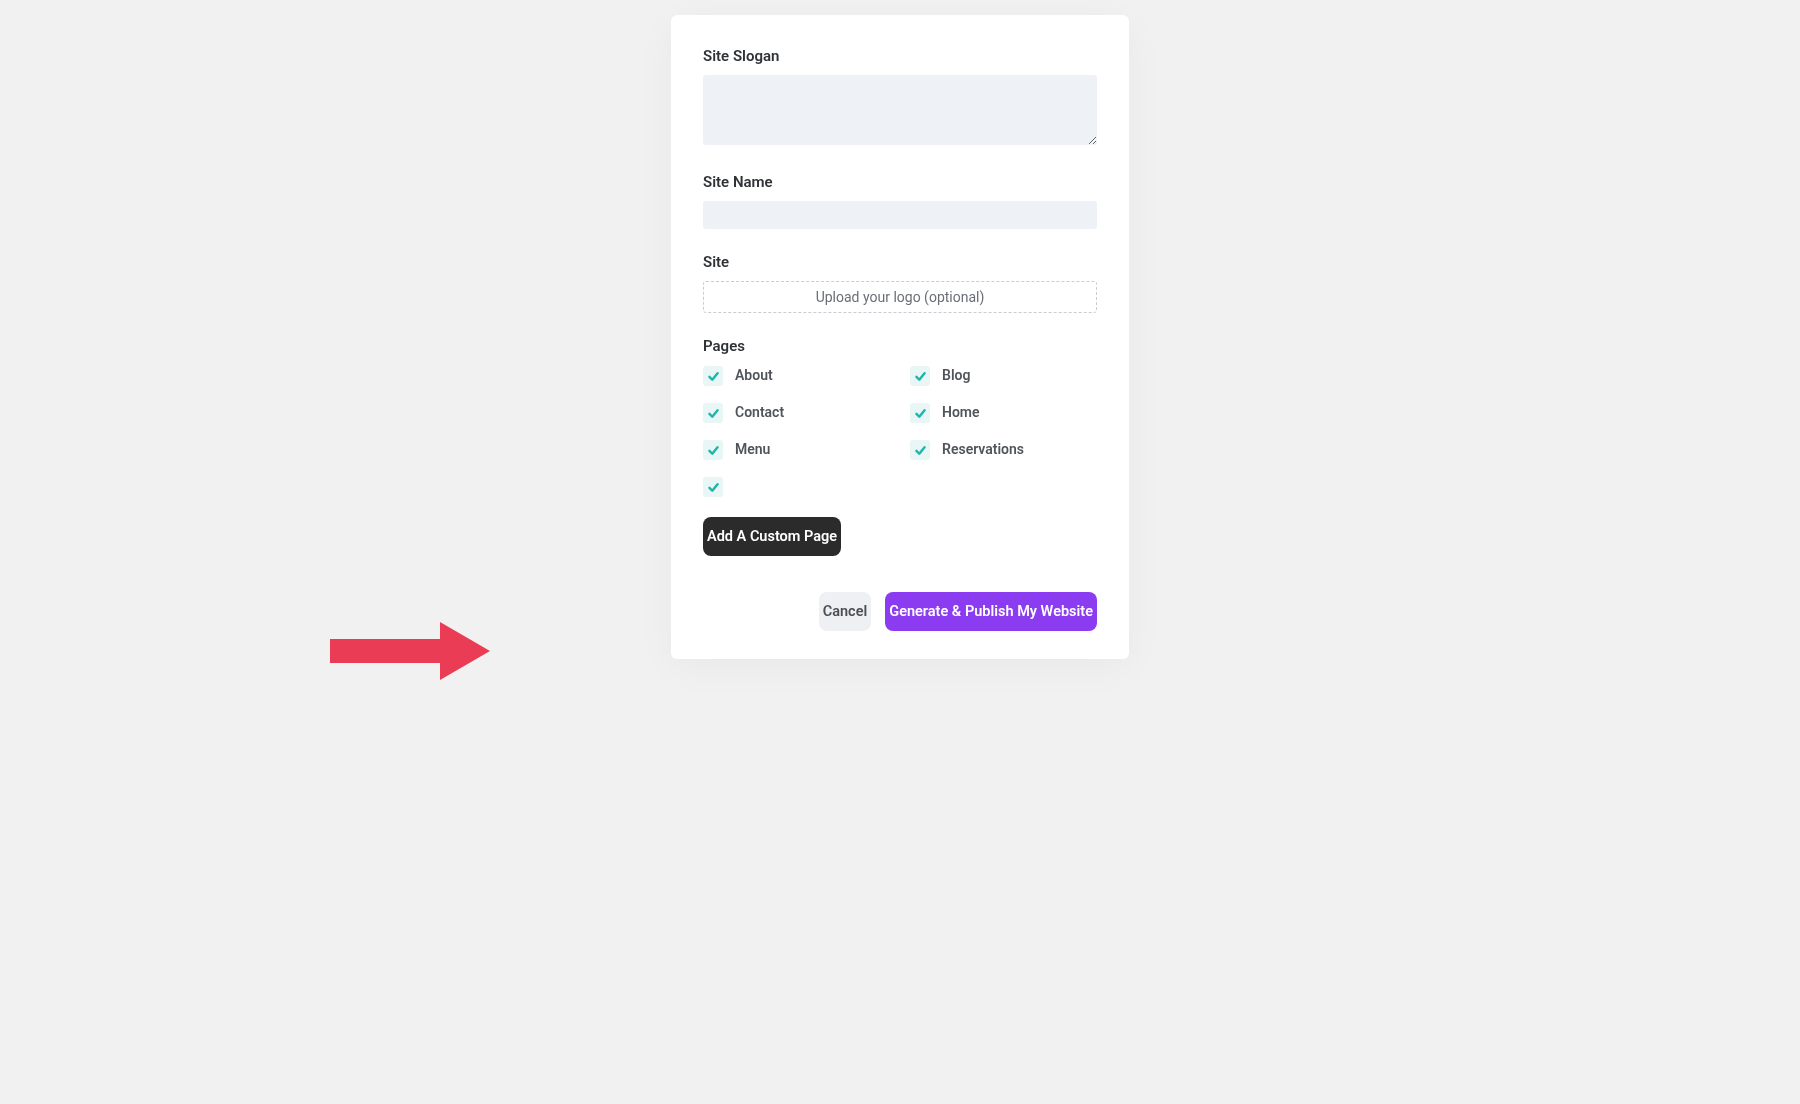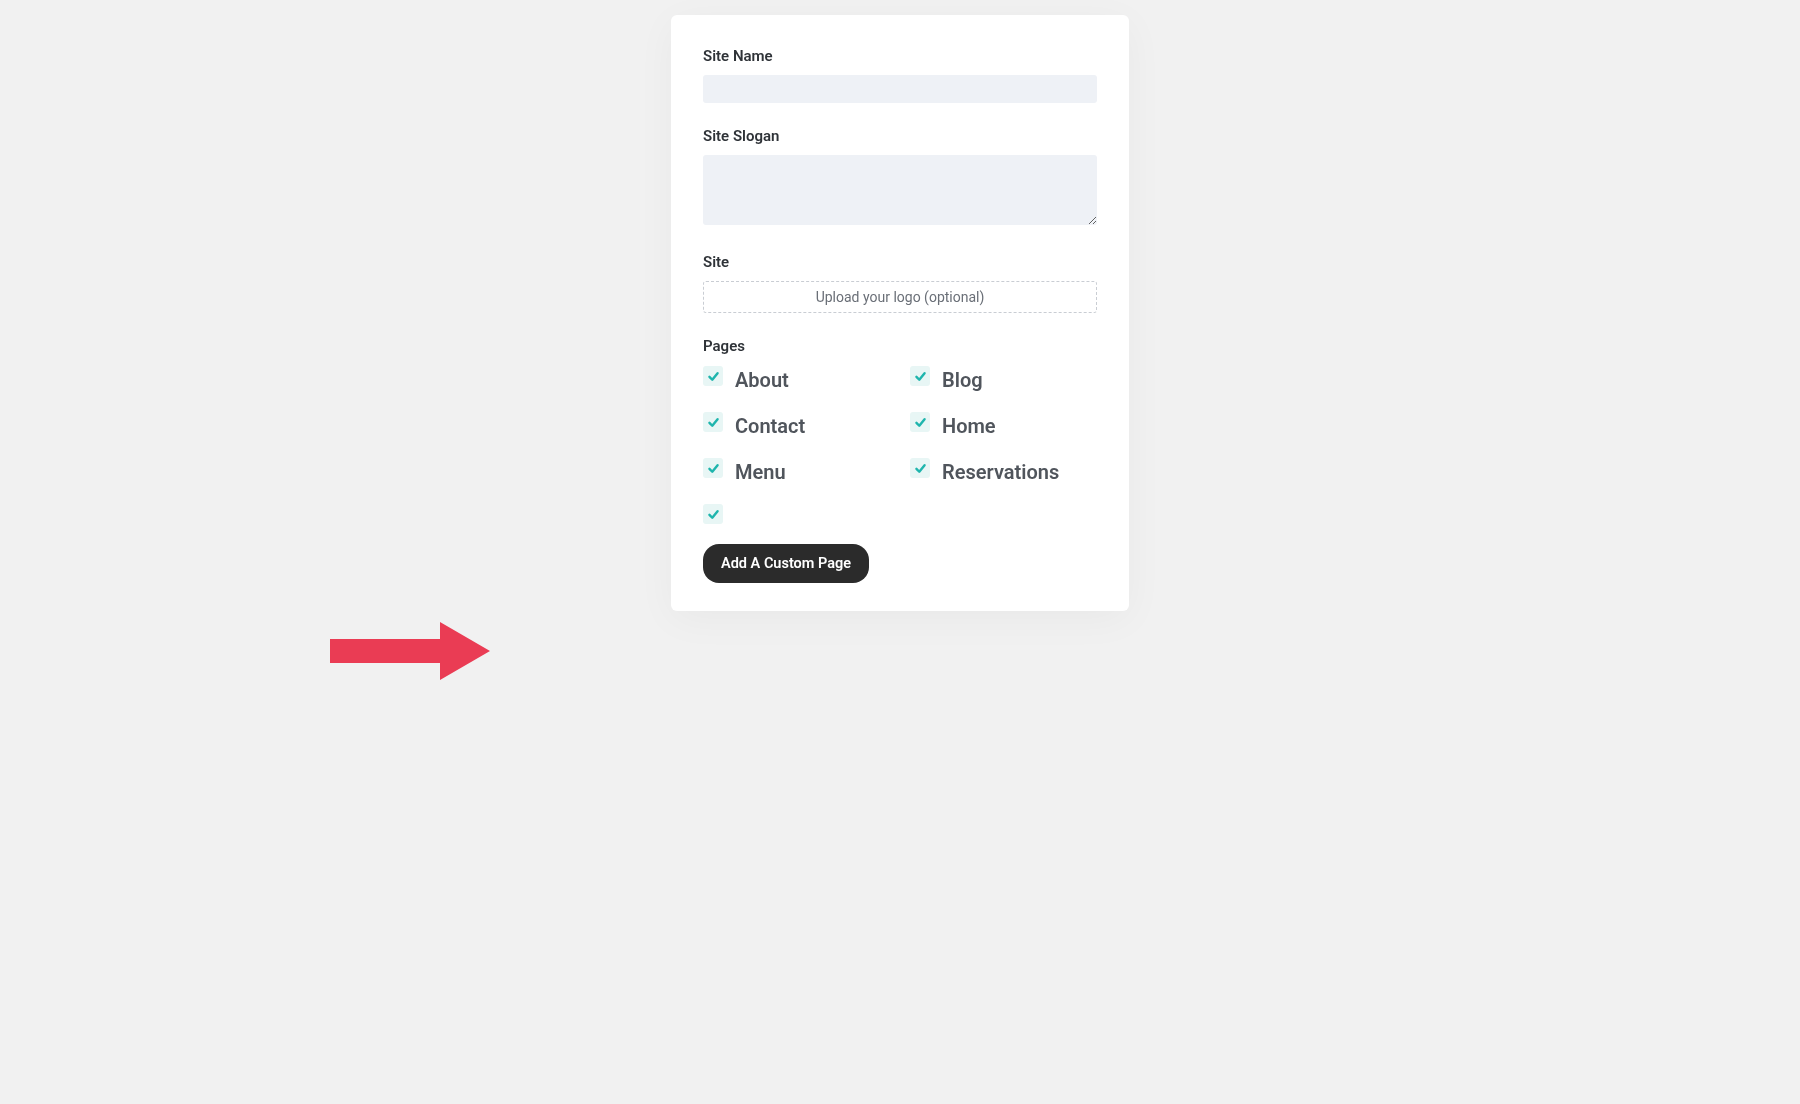--- a/index.html
+++ b/index.html
@@ -113,35 +113,35 @@
     .check-icon {
       width: 13px;
       height: 13px;
       stroke: #1fb5ad;
       stroke-width: 3;
       fill: none;
       stroke-linecap: round;
       stroke-linejoin: round;
     }
     .page-label {
-      font-size: 20px;
+      font-size: 14px;
       font-weight: 600;
       color: #50555c;
       line-height: 1.5;
     }
     .button-row {
       display: flex;
       justify-content: flex-end;
       gap: 14px;
       margin-top: 36px;
     }
     .btn {
       border: none;
-      border-radius: 16px;
-      padding: 11px 18px;
+      border-radius: 8px;
+      padding: 11px 4px;
       font-size: 14.5px;
       font-weight: 600;
       cursor: pointer;
       font-family: inherit;
     }
     .btn-dark {
       background: #2b2b2b;
       color: #ffffff;
     }
     .btn-light {
@@ -170,27 +170,27 @@
   </style>
 </head>
 <body>
 
 <div class="container">
 
   <div class="card-wrapper">
     <div class="card">
 
       <div class="form-group">
+        <label class="form-label">Site Slogan</label>
+        <textarea class="textarea-input" style=""></textarea>
+      </div>
+
+      <div class="form-group">
         <label class="form-label">Site Name</label>
         <input type="text" class="text-input" value="" style="">
-      </div>
-
-      <div class="form-group">
-        <label class="form-label">Site Slogan</label>
-        <textarea class="textarea-input" style=""></textarea>
       </div>
 
       <div class="form-group">
         <label class="form-label">Site</label>
         <div class="upload-box">Upload your logo (optional)</div>
       </div>
 
       <div class="pages-section">
         <label class="form-label">Pages</label>
         <div class="pages-grid">
@@ -255,20 +255,24 @@
                   <polyline points="3,8.5 6.5,12 13,4"></polyline>
                 </svg>
             </div>
           </div>
 
         </div>
       </div>
 
       <button class="btn btn-dark">Add A Custom Page</button>
 
+      <div class="button-row">
+        <button class="btn btn-light">Cancel</button>
+        <button class="btn btn-primary">Generate &amp; Publish My Website</button>
+      </div>
 
     </div>
   </div>
 </div>
 
 <div class="annotation-arrow">
   <svg class="arrow-svg" viewBox="0 0 160 58">
     <polygon points="0,17 110,17 110,0 160,29 110,58 110,41 0,41" fill="#ea3c54"></polygon>
   </svg>
 </div>

